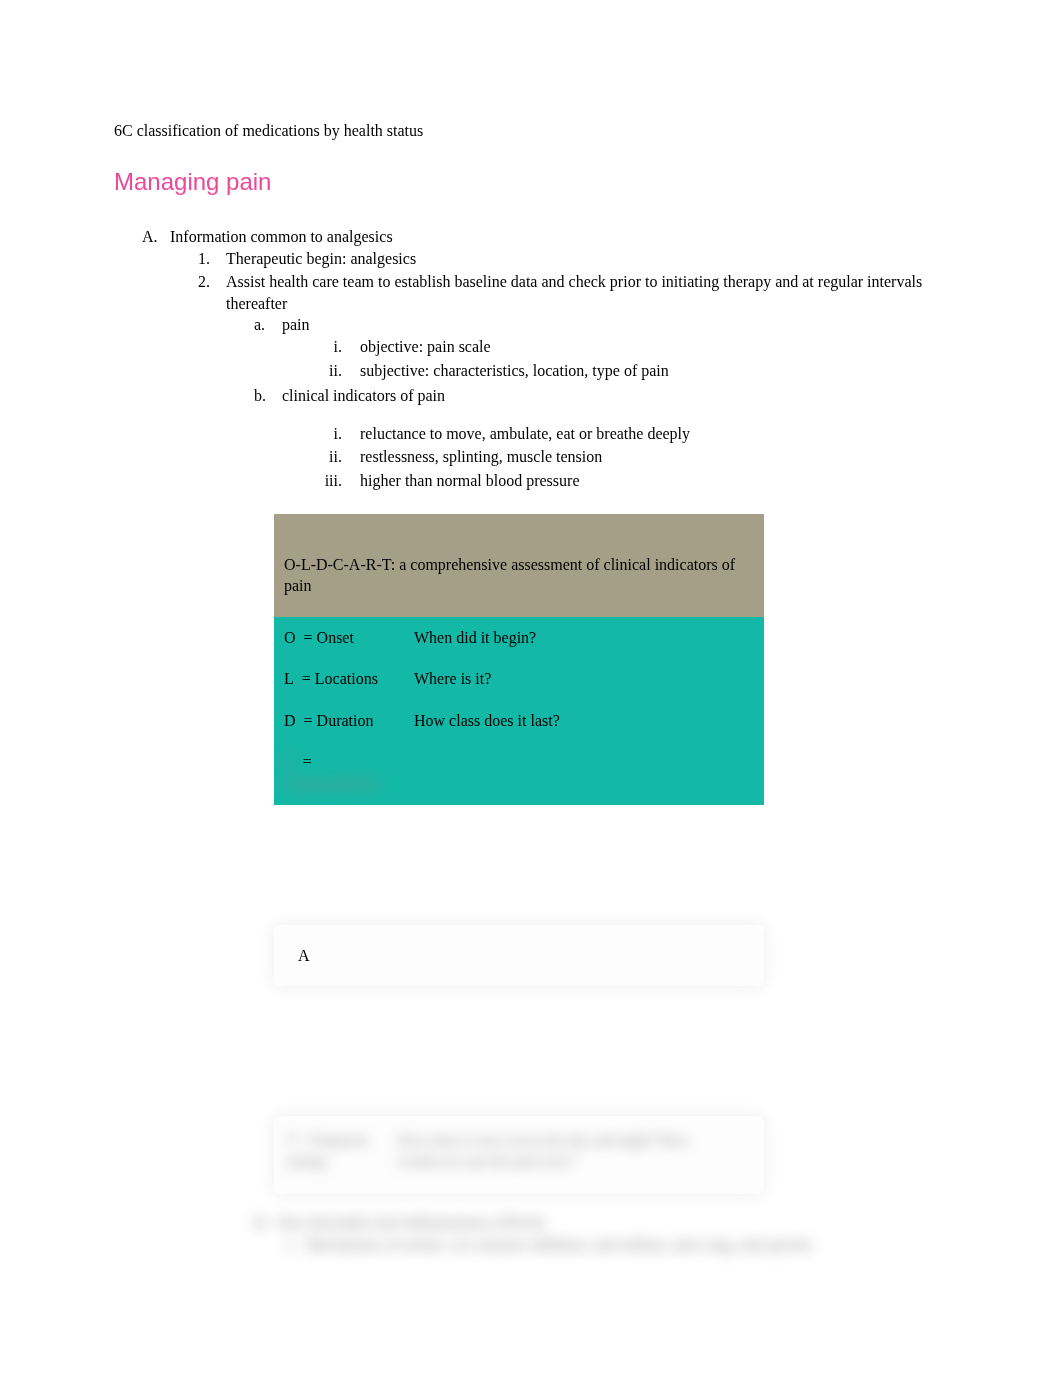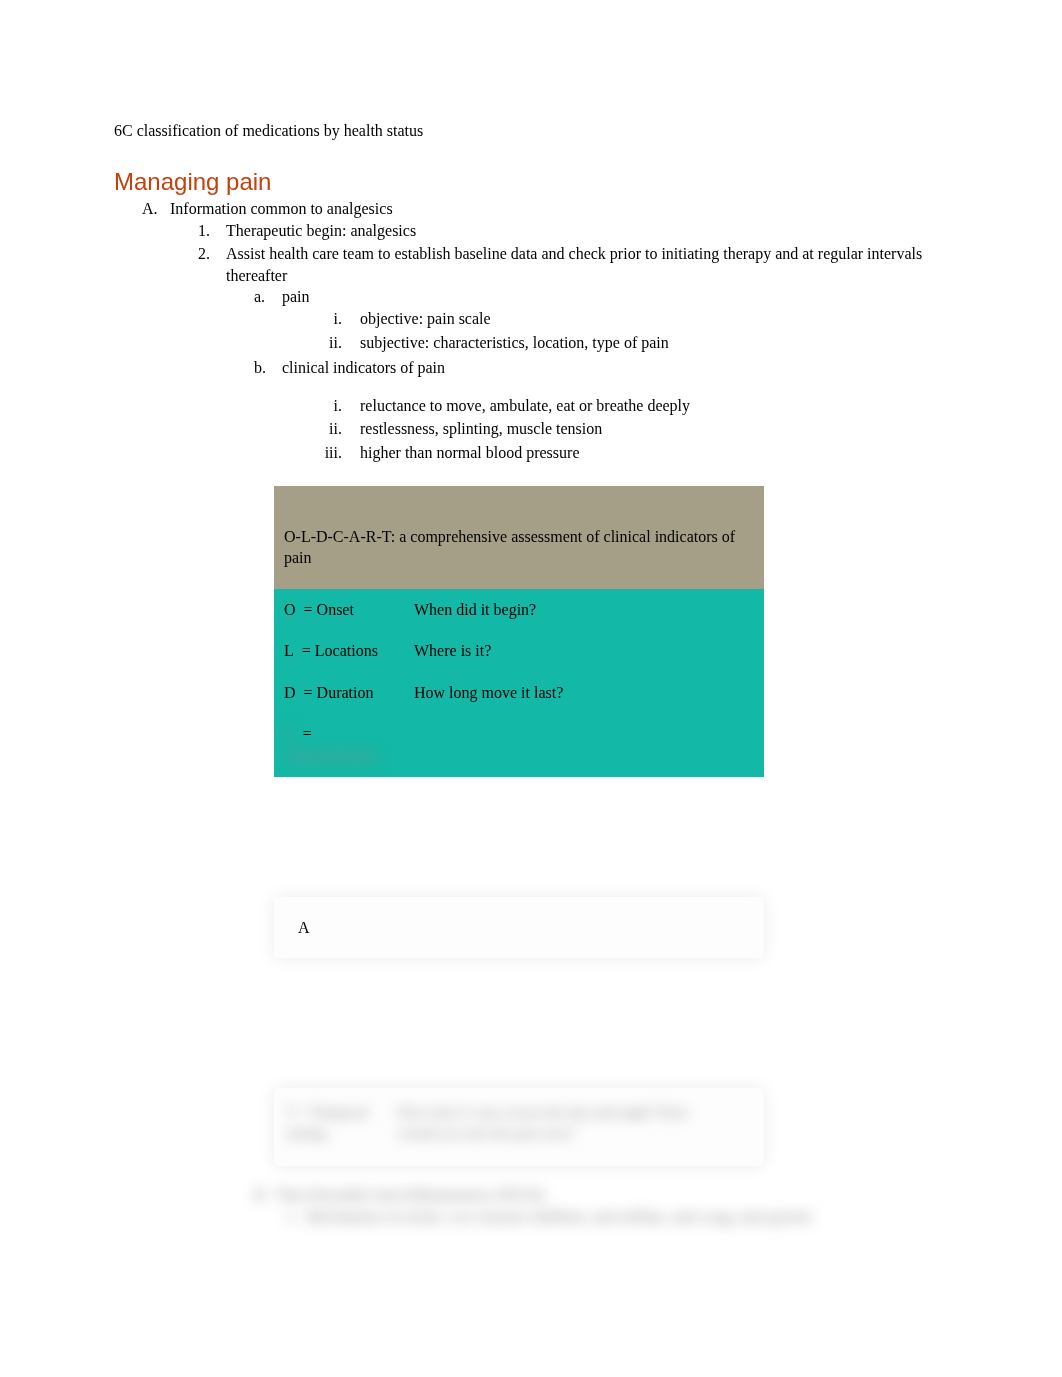--- a/index.html
+++ b/index.html
@@ -8,24 +8,25 @@
       min-height: 1377px;
       background: #ffffff;
       font-family: "Times New Roman", Times, serif;
       font-size: 16px;
       color: #000000;
       padding: 120px 114px 0 114px;
       line-height: 1.35;
     }
     .doc-subtitle { font-size: 16px; margin-bottom: 24px; }
     .doc-heading {
-      color: #c2410c;
+      color: #ec4899;
       font-size: 24px;
       font-family: "Calibri Light", "Segoe UI", Arial, sans-serif;
       font-weight: 400;
+      margin-bottom: 28px;
     }
     ol { list-style: none; }
     .lvl-A { margin-left: 28px; }
     .lvl-A > li { display: flex; margin-bottom: 2px; }
     .lvl-A > li > .mk { width: 28px; flex-shrink: 0; }
     .lvl-A > li > .ct { flex: 1; }
     .lvl-1 { margin-left: 28px; }
     .lvl-1 > li { display: flex; margin-bottom: 2px; }
     .lvl-1 > li > .mk { width: 28px; flex-shrink: 0; }
     .lvl-1 > li > .ct { flex: 1; }
@@ -151,21 +152,21 @@
   <tr class="row-plain">
     <td class="col-l">
       <span>L</span>&nbsp;&nbsp;<span>= Locations</span>
     </td>
     <td>Where is it?</td>
   </tr>
   <tr class="row-plain">
     <td class="col-l">
       <span>D</span>&nbsp;&nbsp;<span>= Duration</span>
     </td>
-    <td>How long move it last?</td>
+    <td>How class does it last?</td>
   </tr>
   <tr class="row-plain">
     <td class="col-l">
       <span class="blur-text">C</span>&nbsp;&nbsp;<span>=</span><br>
       <span class="blur-text">Characteristics</span>
     </td>
     <td></td>
   </tr>
 </tbody>
   </table>

